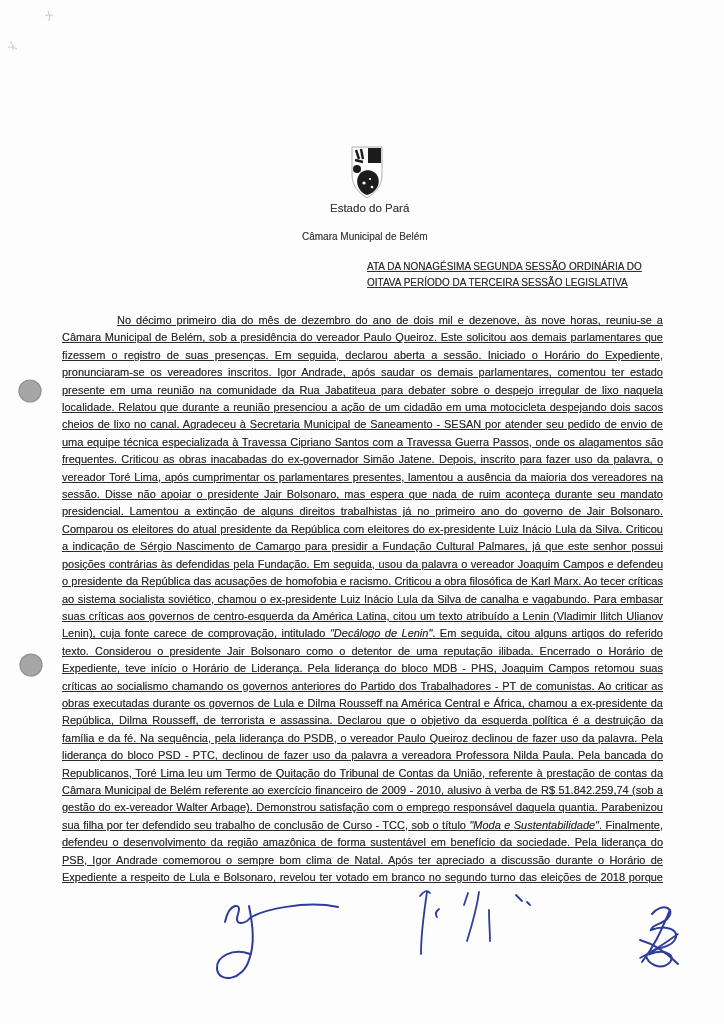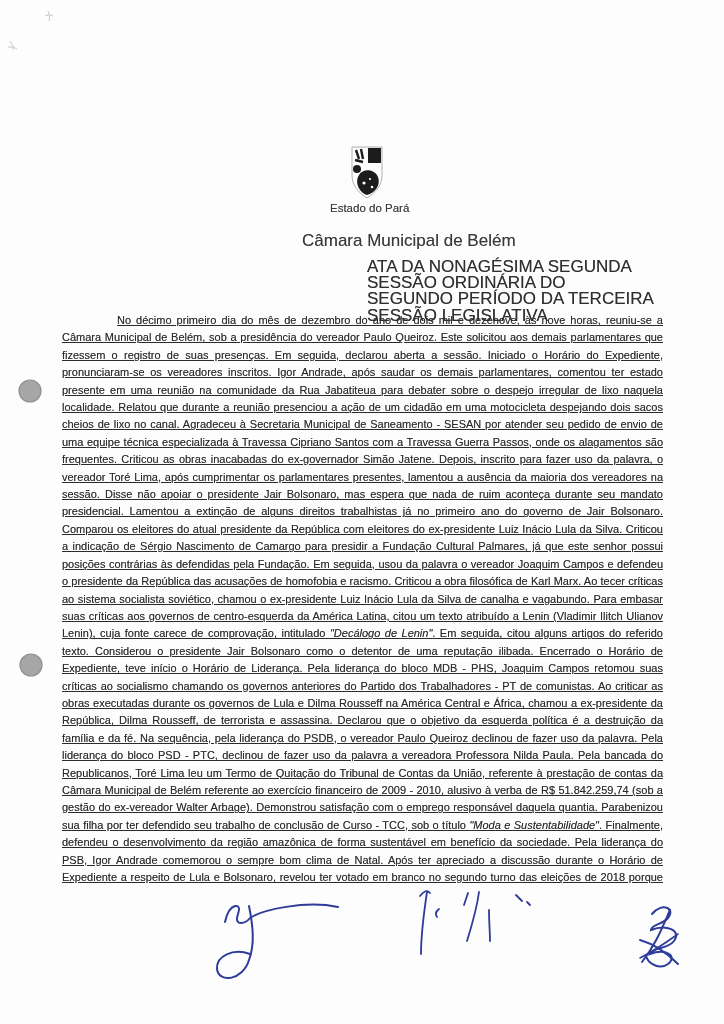--- a/index.html
+++ b/index.html
@@ -22,33 +22,34 @@
     left: 330px;
     top: 202px;
     font-size: 11.5px;
     color: #3a3a3a;
     text-shadow: 0 0 0.4px rgba(60,60,60,0.55);
   }
   .institution-label {
     position: absolute;
     left: 302px;
     top: 231px;
-    font-size: 17px;
+    font-size: 10px;
     color: #3a3a3a;
     text-shadow: 0 0 0.4px rgba(60,60,60,0.55);
   }
   .doc-title {
     position: absolute;
     left: 367px;
     top: 259px;
     width: 300px;
-    font-size: 17px;
+    font-size: 10px;
     line-height: 16.2px;
     color: #2f2f2f;
     text-shadow: 0 0 0.4px rgba(50,50,50,0.6);
+    text-decoration: underline;
   }
   .minutes-paragraph {
     position: absolute;
     left: 62px;
     top: 312px;
     width: 601px;
     font-size: 11px;
     line-height: 17.4px;
     text-align: justify;
     text-align-last: justify;
@@ -83,21 +84,21 @@
     <circle cx="16" cy="38" r="1.6" fill="#fdfdfd"></circle>
     <circle cx="24" cy="42" r="1.3" fill="#fdfdfd"></circle>
     <circle cx="22" cy="34" r="1.1" fill="#fdfdfd"></circle>
   </svg>
 
   <div class="state-label">Estado do Pará</div>
   <div class="institution-label">Câmara Municipal de Belém</div>
 
   <div class="doc-title">
     <div>ATA DA NONAGÉSIMA SEGUNDA SESSÃO ORDINÁRIA DO</div>
-    <div>SEGUNDO PERÍODO DA TERCEIRA SESSÃO LEGISLATIVA</div>
+    <div>OITAVA PERÍODO DA TERCEIRA SESSÃO LEGISLATIVA</div>
   </div>
 
   <svg class="hole-punch-svg" style="left:18px; top:379px;" width="24" height="24">
     <circle cx="12" cy="12" r="11" stroke-width="1" fill="#a6a6a6"></circle>
     <circle cx="12" cy="12" r="11" fill="none" stroke-width="1.2" stroke="#909090"></circle>
   </svg>
   <svg class="hole-punch-svg" style="left:19px; top:653px;" width="24" height="24">
     <circle cx="12" cy="12" r="11" stroke-width="1" fill="#a6a6a6"></circle>
     <circle cx="12" cy="12" r="11" fill="none" stroke-width="1.2" stroke="#909090"></circle>
   </svg>

